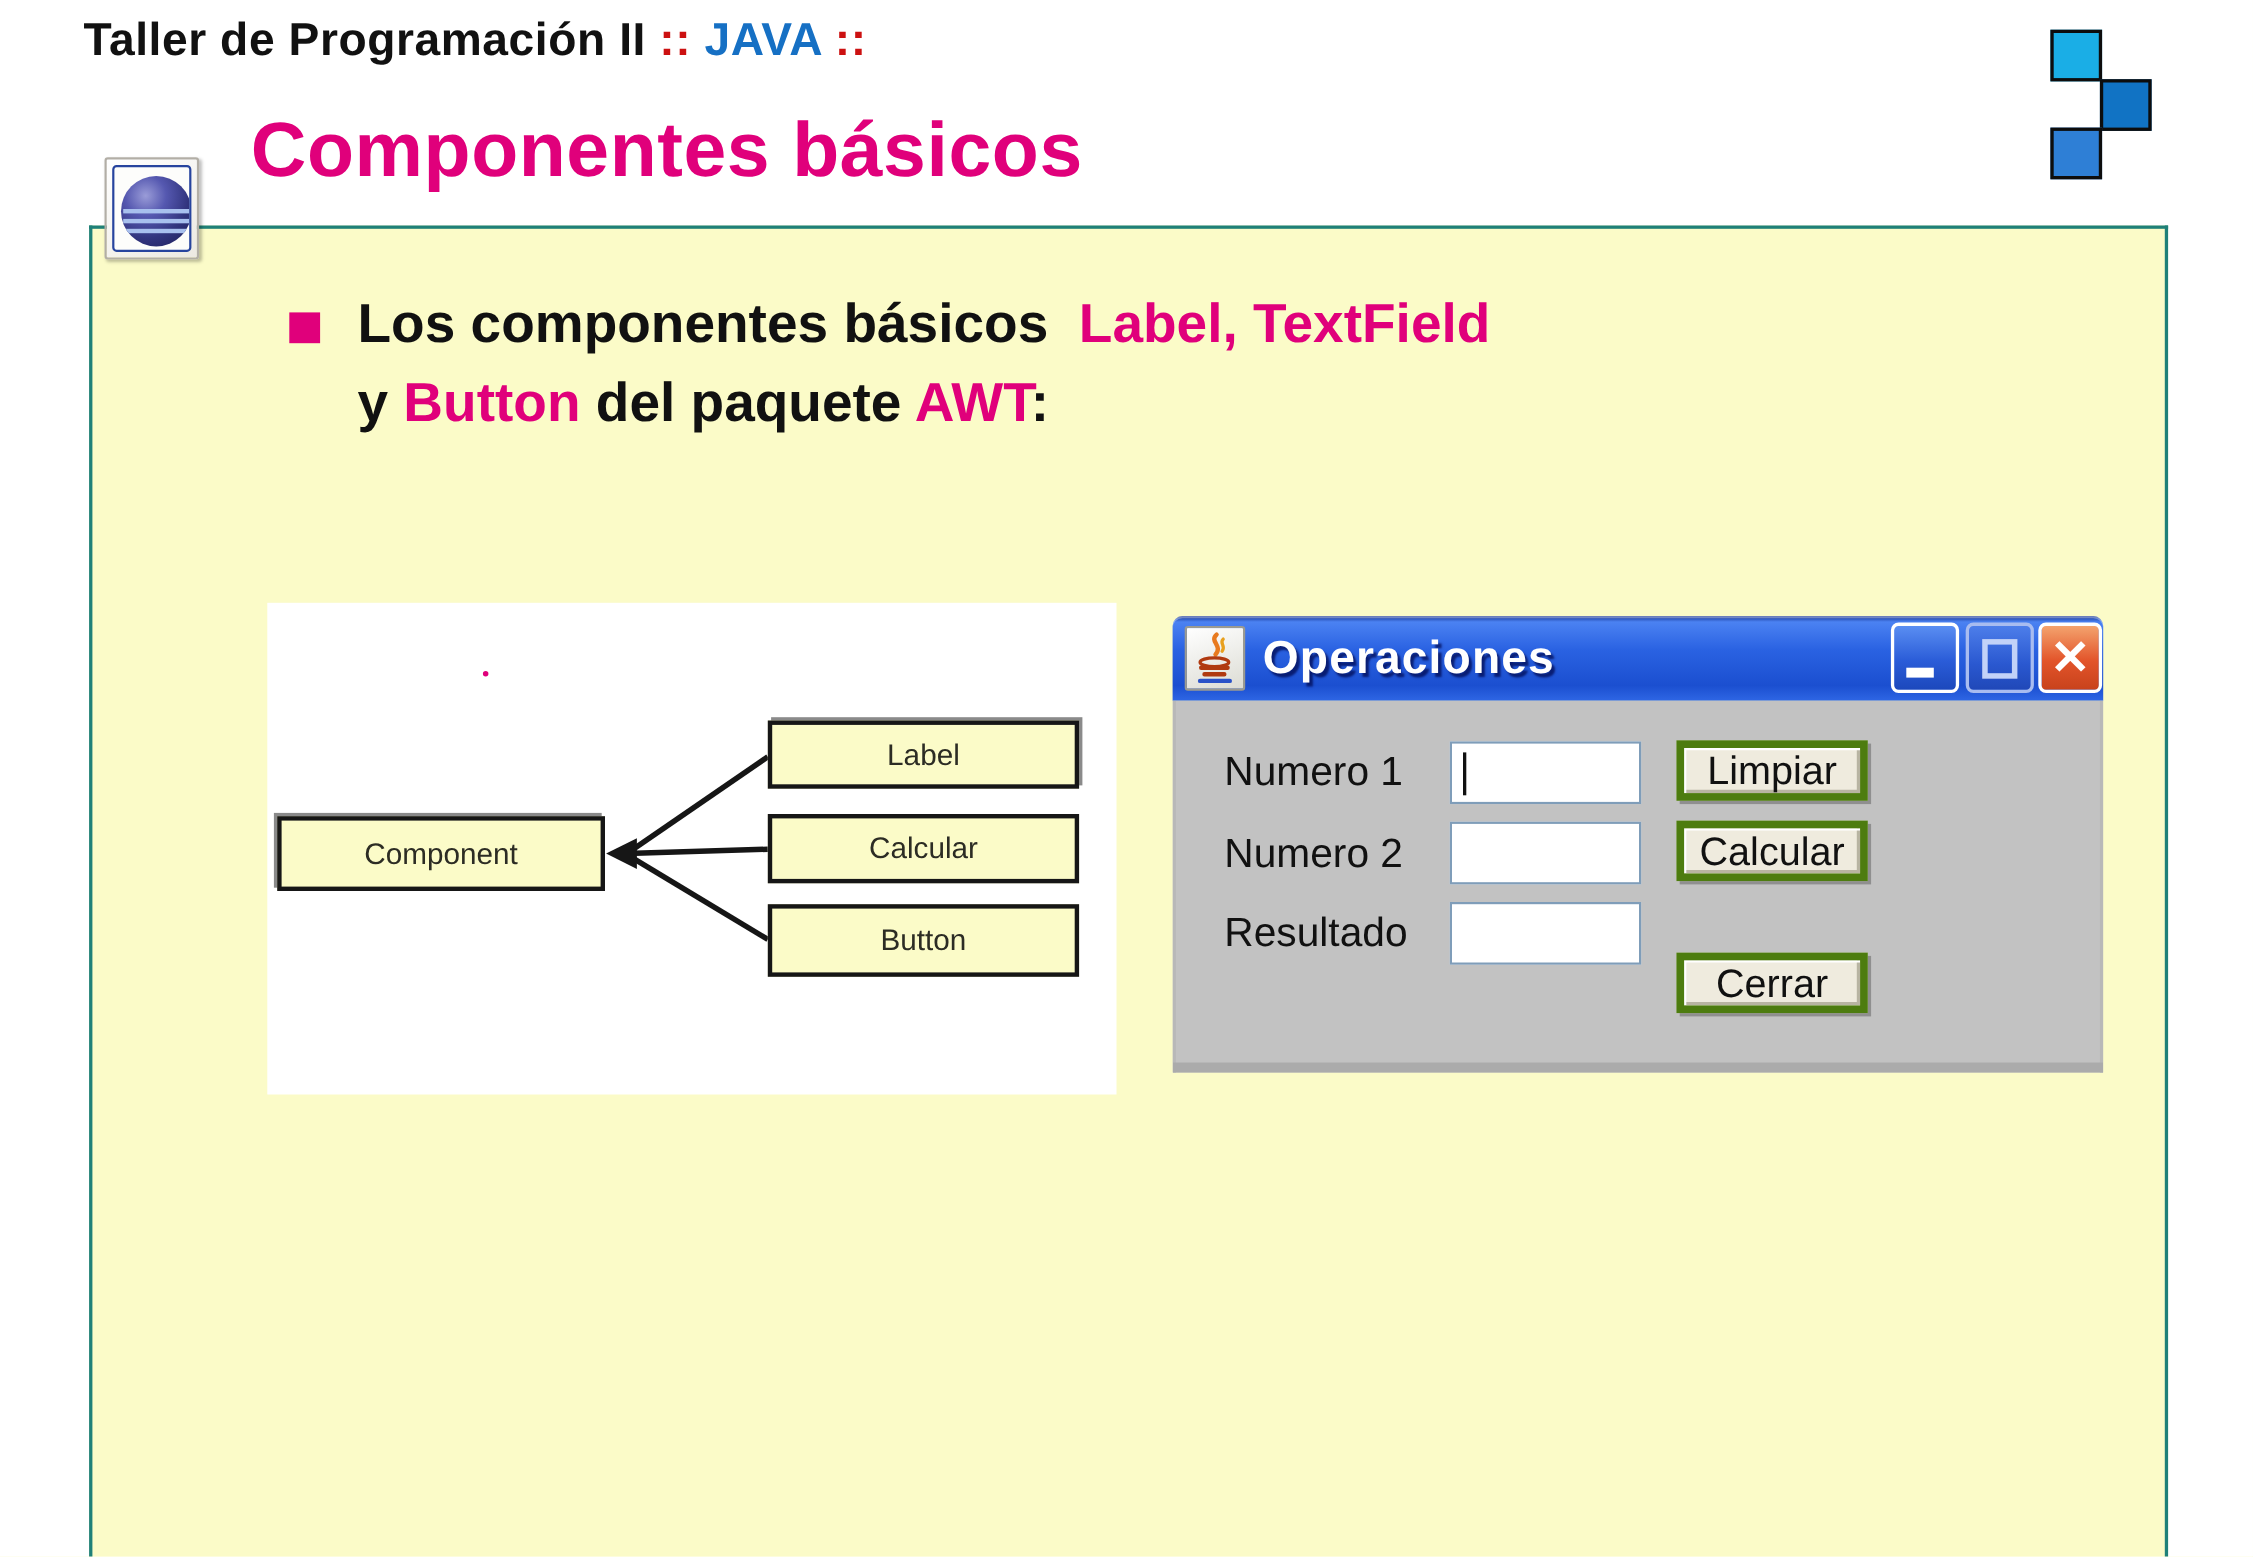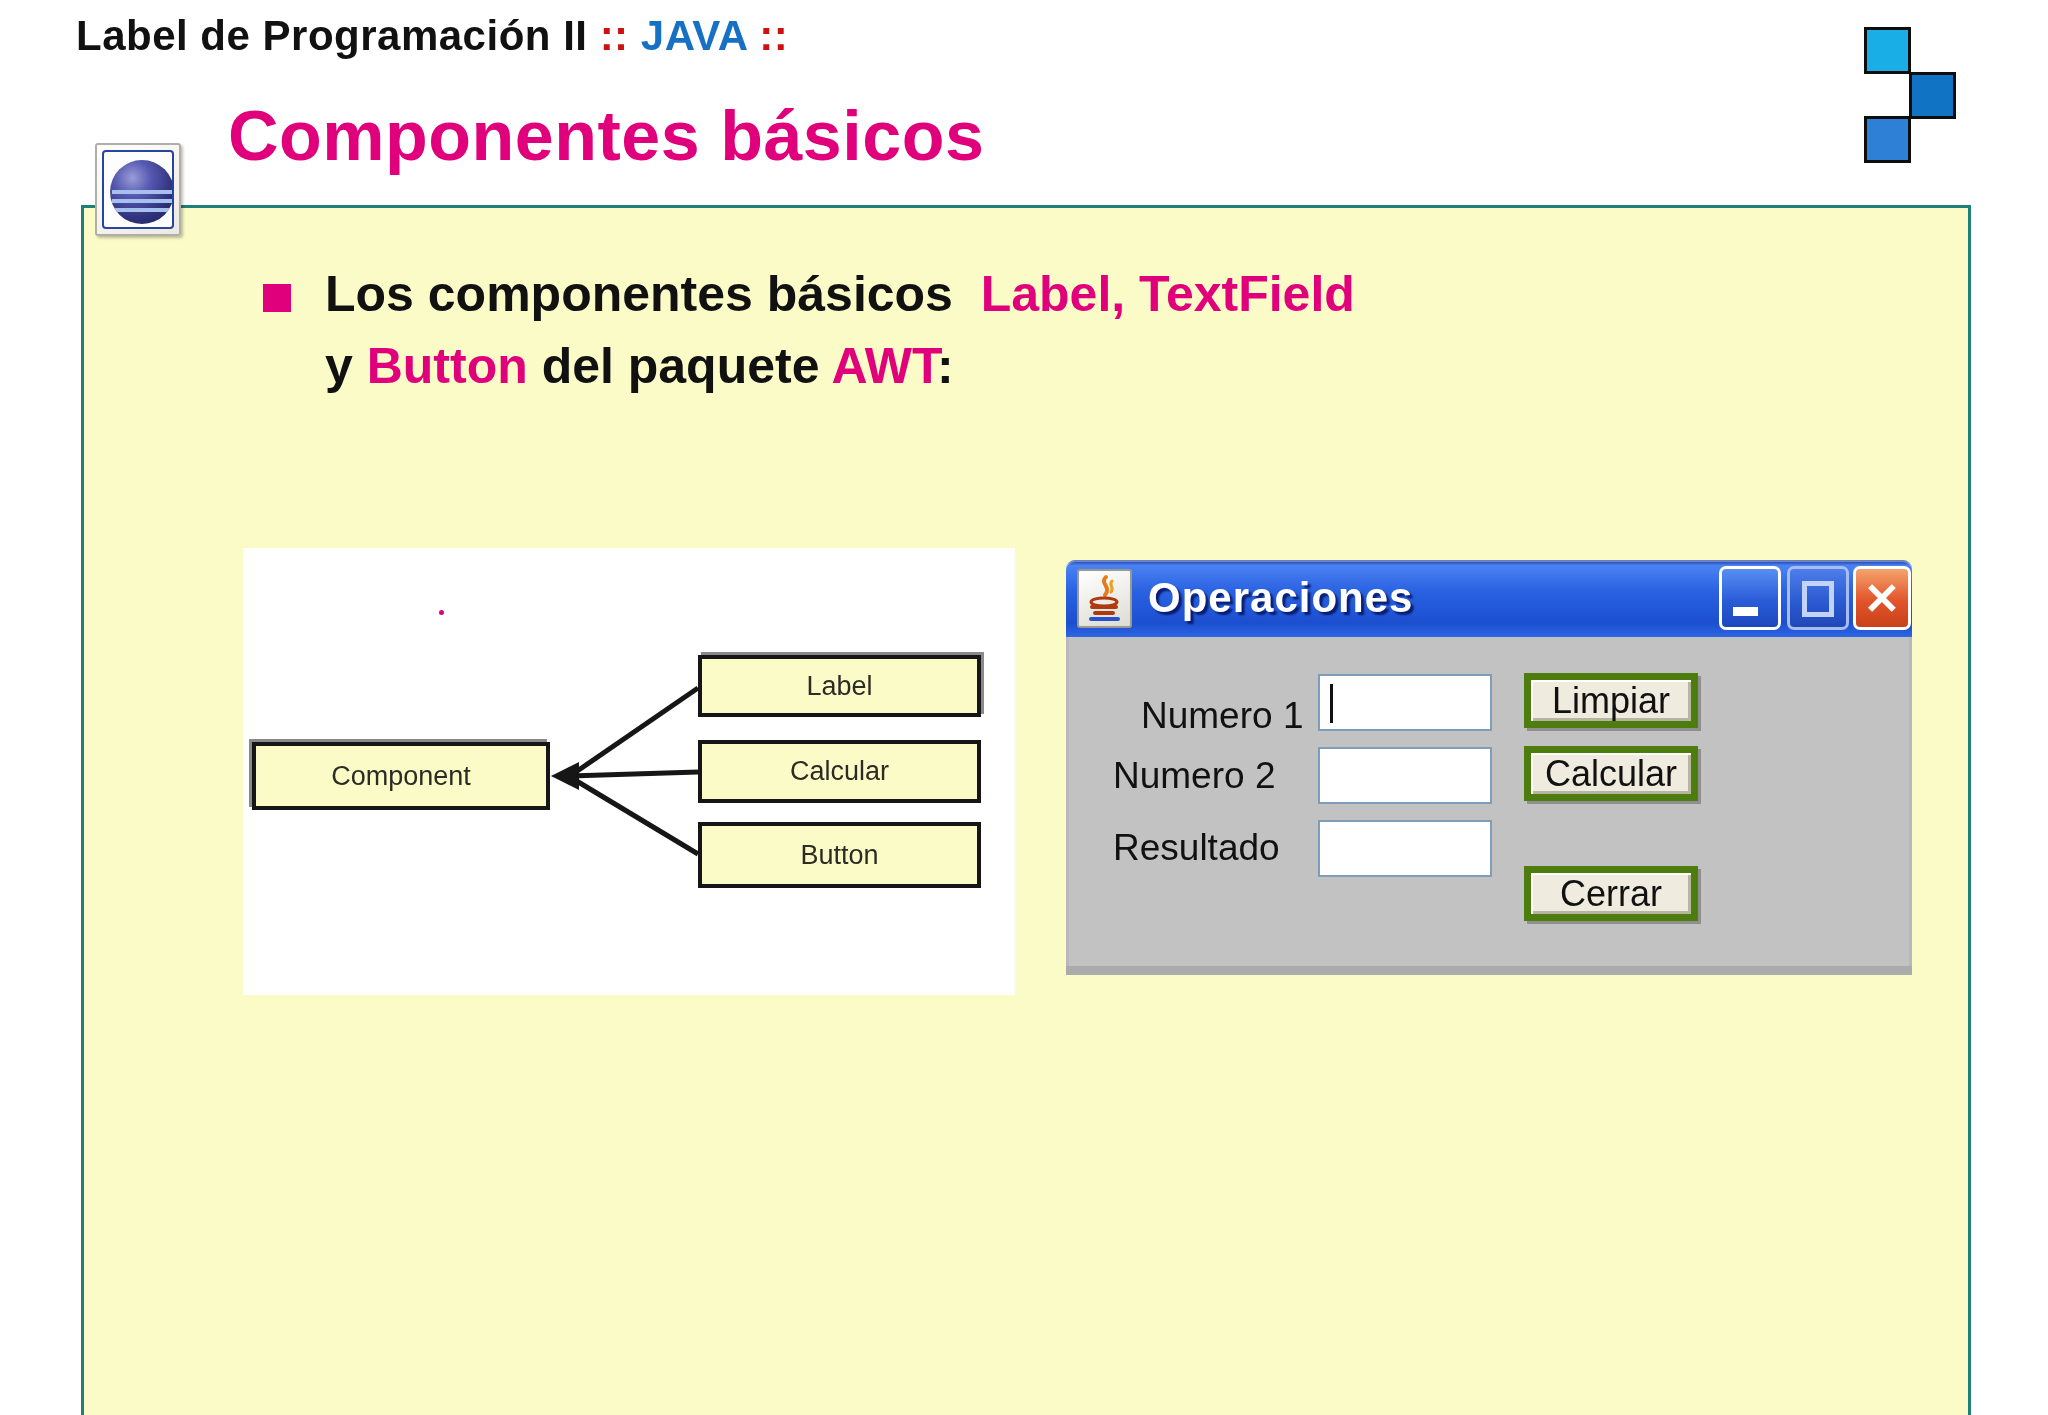--- a/index.html
+++ b/index.html
@@ -83,21 +83,21 @@
   .caret { position:absolute; left:10px; top:8px; width:3px; height:39px; background:#111; }
   .op-btn { position:absolute; left:458px; width:174px; height:55px; background:#efebde;
             border:7px solid #4d7c0f;
             box-shadow:inset 2px 2px 0 #ffffff, inset -3px -3px 0 #b8b4a2, 3px 3px 0 #8f8f8f;
             display:flex; align-items:center; justify-content:center;
             font-size:36px; color:#111; font-family:"Liberation Sans", sans-serif; }
 </style>
 </head>
 <body>
 
-<div id="header"><span>Label de Programación II</span><span class="sep-red"> :: </span><span class="java-blue">JAVA</span><span class="sep-red"> ::</span></div>
+<div id="header"><span>Taller de Programación II</span><span class="sep-red"> :: </span><span class="java-blue">JAVA</span><span class="sep-red"> ::</span></div>
 
 <div>
   <div class="logo-sq" id="logo-sq1"></div>
   <div class="logo-sq" id="logo-sq2"></div>
   <div class="logo-sq" id="logo-sq3"></div>
 </div>
 
 <div id="slide-title">Componentes básicos</div>
 
 <div id="content-panel"></div>
@@ -148,21 +148,21 @@
     <div class="tb-btn" id="btn-max">
         <div class="square"></div>
       </div>
     <div class="tb-btn" id="btn-close">
         <span>✕</span>
       </div>
   </div>
 
   <div id="op-body">
 
-    <div class="op-label" style="top:58px;margin-left:28px;">Numero 1</div>
+    <div class="op-label" style="top:44px;">Numero 1</div>
     <div class="op-field" style="top:37px;">
         <div class="caret"></div>
       </div>
     <div class="op-btn" style="top:36px;">Limpiar</div>
 
     <div class="op-label" style="top:118px;">Numero 2</div>
     <div class="op-field" style="top:110px;"></div>
     <div class="op-btn" style="top:109px;">Calcular</div>
 
     <div class="op-label" style="top:190px;">Resultado</div>

